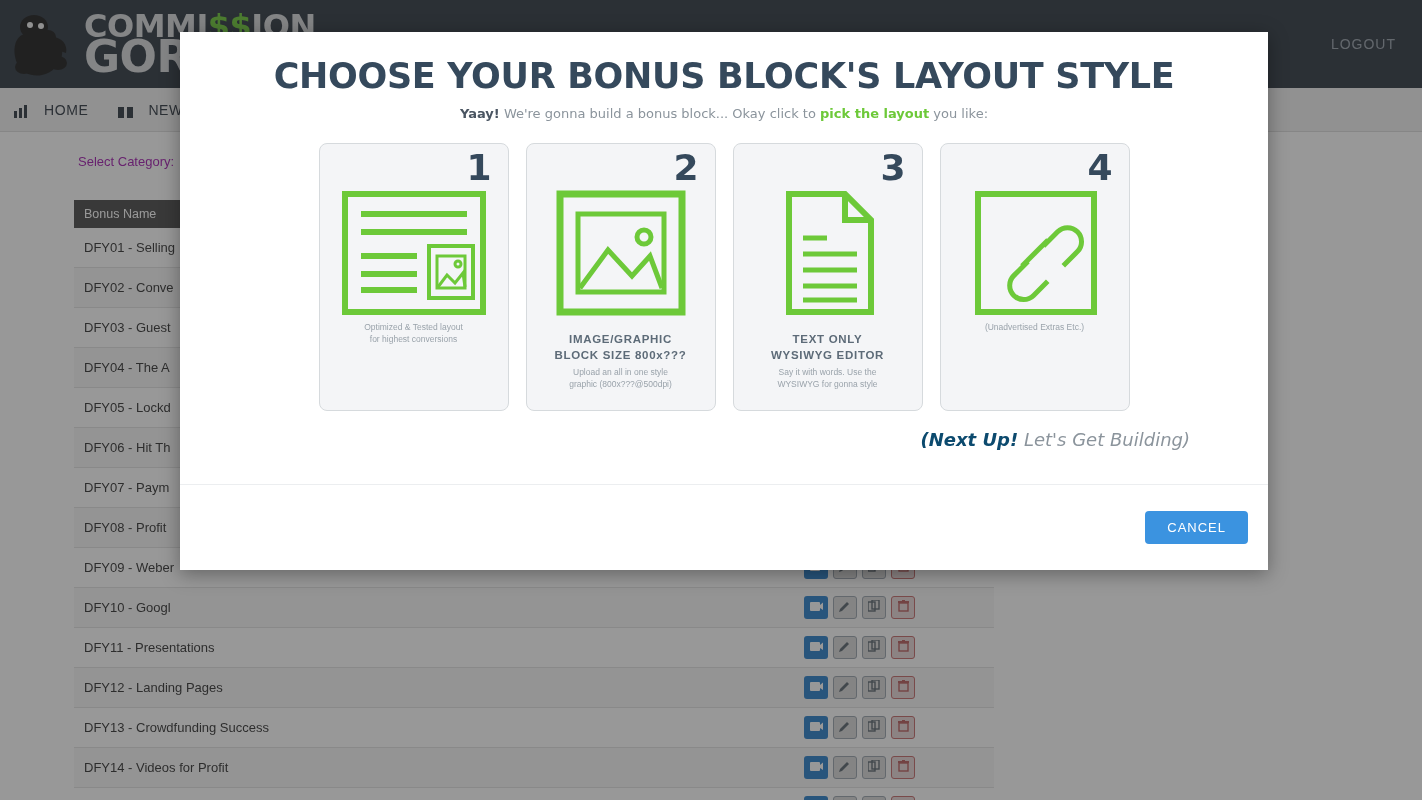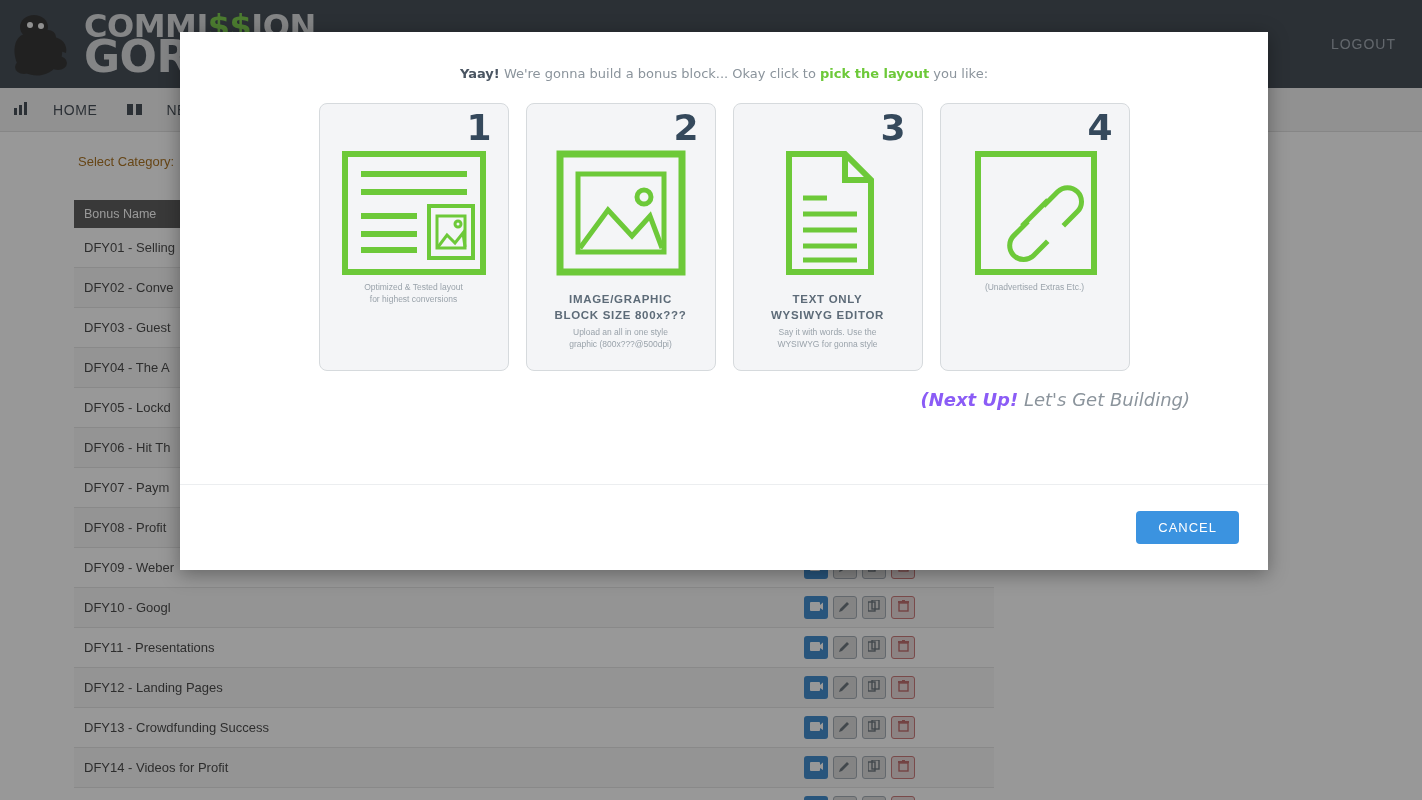--- a/index.html
+++ b/index.html
@@ -35,29 +35,29 @@
     display: flex; align-items: center; gap: 26px;
     padding-right: 26px; color: #9aa3ad; font-size: 14px; letter-spacing: 1px;
   }
 
   .navbar {
     position: absolute; top: 88px; left: 0; width: 1422px; height: 44px;
     background: #f2f2f2; border-bottom: 1px solid #dcdcdc;
     display: flex; align-items: center; padding-left: 14px; gap: 30px;
   }
   .nav-item {
-    display: flex; align-items: flex-start; gap: 24px;
+    display: flex; align-items: flex-end; gap: 15px;
     font-size: 14px; color: #2f3842; letter-spacing: 0.6px;
   }
   .nav-ico { width: 15px; height: 13px; display: inline-block; }
 
   .content { position: absolute; top: 132px; left: 0; width: 1422px; height: 668px; background: #fff; }
   .select-cat {
     position: absolute; left: 78px; top: 22px;
-    font-size: 13px; color: #a16207;
+    font-size: 13px; color: #a21caf;
   }
 
   .bonus-table {
     position: absolute; left: 74px; top: 68px; width: 920px;
     border-collapse: collapse; font-size: 13px; color: #333;
   }
   .bonus-table th {
     background: #4a4a4a; color: #ffffff; text-align: left;
     padding: 7px 10px; font-weight: normal; font-size: 12.5px;
   }
@@ -120,27 +120,27 @@
   }
   .card-desc {
     margin-top: 4px; text-align: center; color: #9aa3ab;
     font-size: 8.5px; line-height: 1.4;
   }
   .next-up {
     text-align: right; padding: 18px 44px 0 0;
     font-size: 18px; font-style: italic; color: #8b949c;
     font-family: "DejaVu Sans", sans-serif;
   }
-  .next-up .green { color: #8b5cf6; font-weight: bold; }
+  .next-up .green { color: #0c4a6e; font-weight: bold; }
 
   .modal-footer {
     position: absolute; left: 0; bottom: 0; width: 100%; height: 86px;
     border-top: 1px solid #eceef0;
     display: flex; align-items: center; justify-content: flex-end;
-    padding-right: 29px;
+    padding-right: 20px;
   }
   .cancel-btn {
     background: #3b93e0; color: #ffffff; border: none; border-radius: 4px;
     padding: 9px 22px; font-size: 13px; letter-spacing: 1px;
     font-family: "Liberation Sans", sans-serif; cursor: pointer;
   }
 </style>
 </head>
 <body>
 
@@ -652,20 +652,21 @@
             </tr>
           </tbody>
       </table>
     </div>
   </div>
 
   <div class="overlay"></div>
 
   <div class="modal">
     <div class="modal-body">
+      <div class="modal-title">CHOOSE YOUR BONUS BLOCK'S LAYOUT STYLE</div>
       <div class="modal-sub">
         <span class="yaay">Yaay!</span>
         <span>We're gonna build a bonus block...  Okay click to</span>
         <span class="green">pick the layout</span>
         <span>you like:</span>
       </div>
 
       <div class="cards">
 
         <div class="card">

